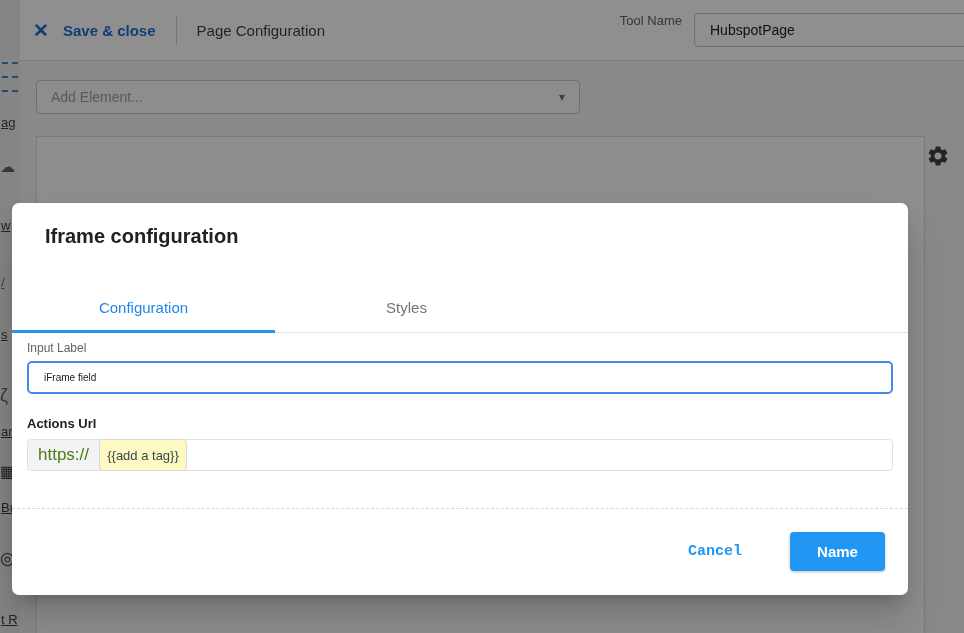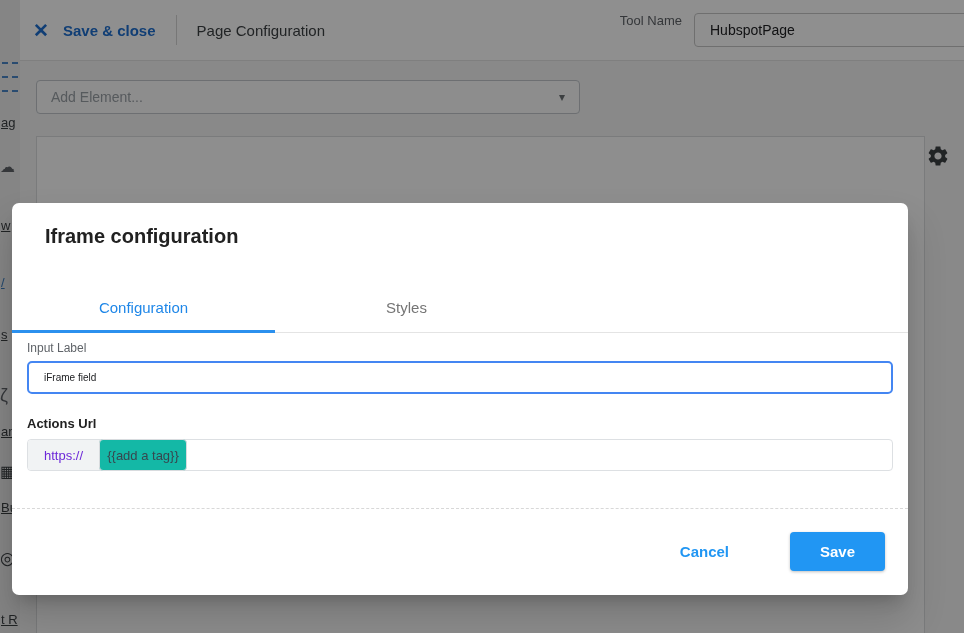--- a/index.html
+++ b/index.html
@@ -44,28 +44,28 @@
   .tabs-row { position:absolute; left:0; top:82px; width:896px; height:48px; border-bottom:1px solid #e4e4e4; display:flex; }
   .tab { width:263px; height:48px; line-height:46px; text-align:center; font-size:15px; color:#757575; border-bottom:3px solid transparent; cursor:pointer; }
   .tab.active { color:#1f87e8; border-bottom-color:#2b90ee; }
 
   .field-label { position:absolute; left:15px; font-size:12px; color:#5f6368; }
   .field-label.bold { font-size:13px; font-weight:bold; color:#212121; }
 
   .text-input { position:absolute; left:15px; width:866px; height:33px; border:2px solid #4486f2; border-radius:5px; padding:0 15px; font-size:10px; color:#202124; font-family:"Liberation Sans",sans-serif; outline:none; background:#fff; }
 
   .url-group { position:absolute; left:15px; top:236px; width:866px; height:32px; border:1px solid #dde0e3; border-radius:4px; display:flex; align-items:stretch; background:#fff; }
-  .url-prefix { width:72px; background:#f1f3f4; border-right:1px solid #e1e4e7; border-radius:3px 0 0 3px; display:flex; align-items:center; justify-content:center; font-size:13px; color:#6d28d9; }
+  .url-prefix { width:72px; background:#f1f3f4; border-right:1px solid #e1e4e7; border-radius:3px 0 0 3px; display:flex; align-items:center; justify-content:center; font-size:17px; color:#4d7c0f; }
   .url-input { flex:1; border:none; outline:none; padding:0 17px; font-size:14px; color:#202124; font-family:"Liberation Sans",sans-serif; background:transparent; }
-  .tag-btn { width:88px; margin:-1px; border:1px solid #d8dbde; border-radius:4px; background:#14b8a6; display:flex; align-items:center; justify-content:center; font-size:13px; color:#37474f; cursor:pointer; white-space:nowrap; }
+  .tag-btn { width:88px; margin:-1px; border:1px solid #d8dbde; border-radius:4px; background:#fef9c3; display:flex; align-items:center; justify-content:center; font-size:13px; color:#37474f; cursor:pointer; white-space:nowrap; }
 
   .dashed-divider { position:absolute; left:0; top:305px; width:896px; border-top:1px dashed #d8d8d8; }
 
   .modal-footer { position:absolute; left:0; top:305px; width:896px; height:87px; display:flex; align-items:center; justify-content:flex-end; padding-right:23px; }
-  .cancel-btn { font-size:15px; font-weight:bold; color:#2196f3; background:none; border:none; cursor:pointer; margin-right:61px; font-family:Liberation Sans, sans-serif; }
+  .cancel-btn { font-size:15px; font-weight:bold; color:#2196f3; background:none; border:none; cursor:pointer; margin-right:48px; font-family:Liberation Mono, monospace; }
   .done-btn { width:95px; height:39px; background:#2196f3; color:#ffffff; font-size:15px; font-weight:bold; border:none; border-radius:4px; cursor:pointer; box-shadow:0 1px 3px rgba(0,0,0,.25); font-family:"Liberation Sans",sans-serif; }
 </style>
 </head>
 <body>
 
 <div class="screen">
 
   <div class="left-strip">
     <div class="dash-line" style="top:62px"></div>
     <div class="dash-line" style="top:76px"></div>
@@ -126,17 +126,17 @@
     <div class="field-label bold" style="top:213px">Actions Url</div>
     <div class="url-group">
       <div class="url-prefix">https://</div>
       <div class="tag-btn">{{add a tag}}</div>
     </div>
 
     <div class="dashed-divider"></div>
 
     <div class="modal-footer">
       <button class="cancel-btn">Cancel</button>
-      <button class="done-btn">Save</button>
+      <button class="done-btn">Name</button>
     </div>
   </div>
 
 </div>
 
 </body></html>

